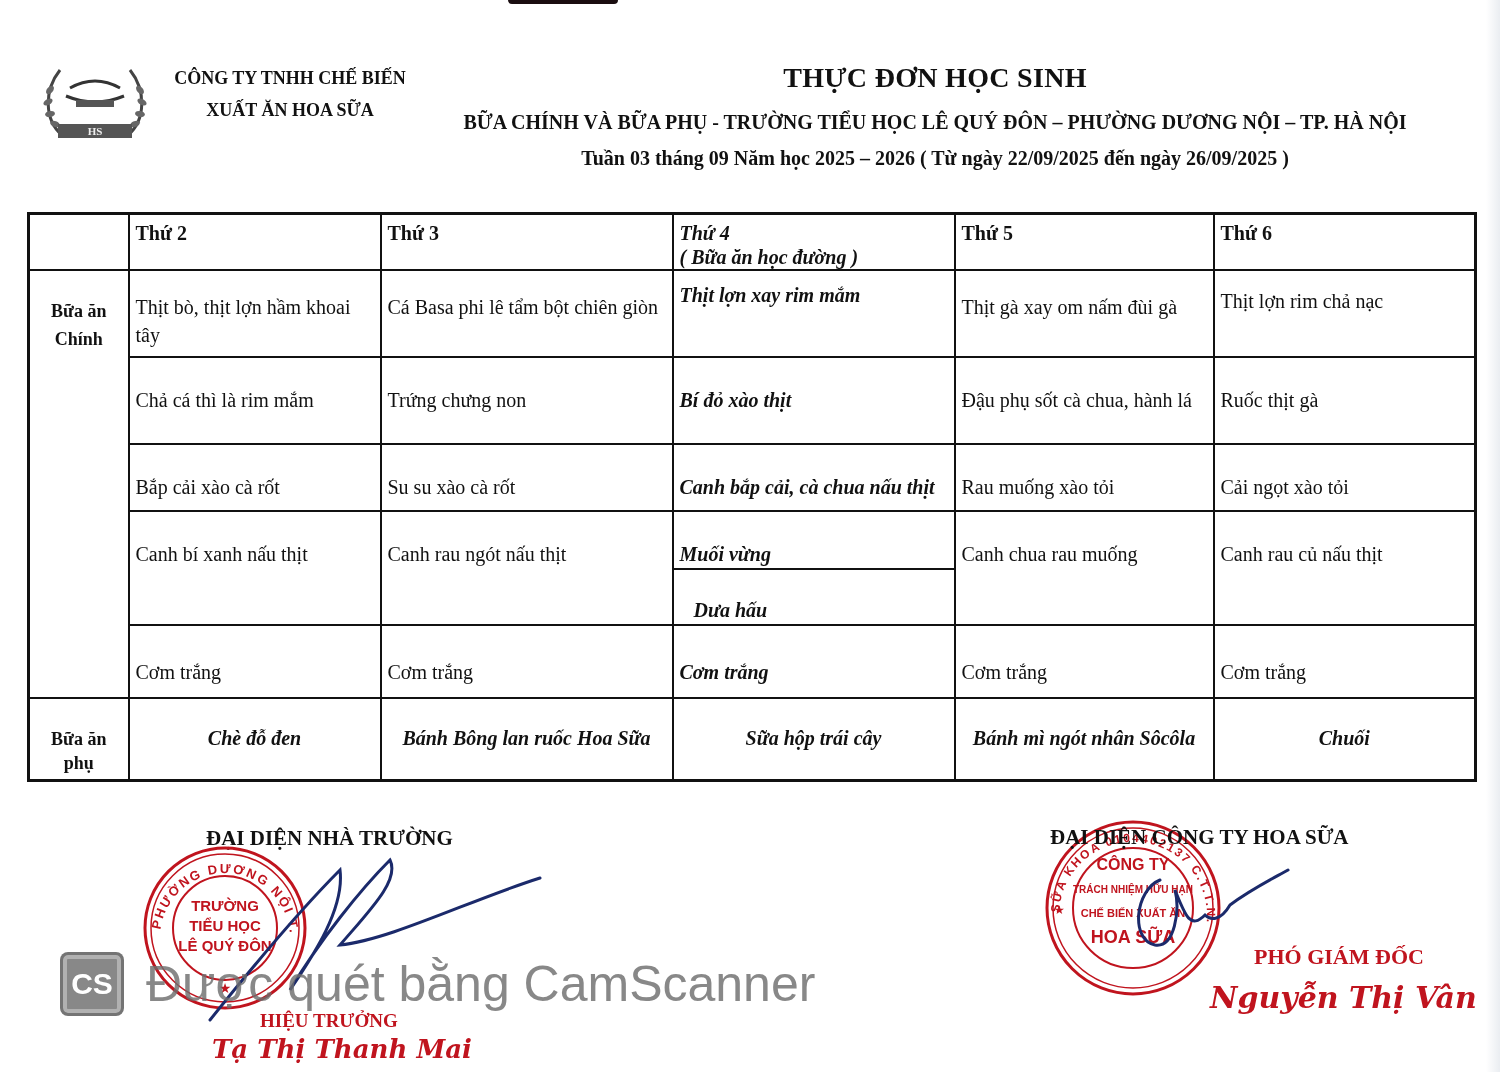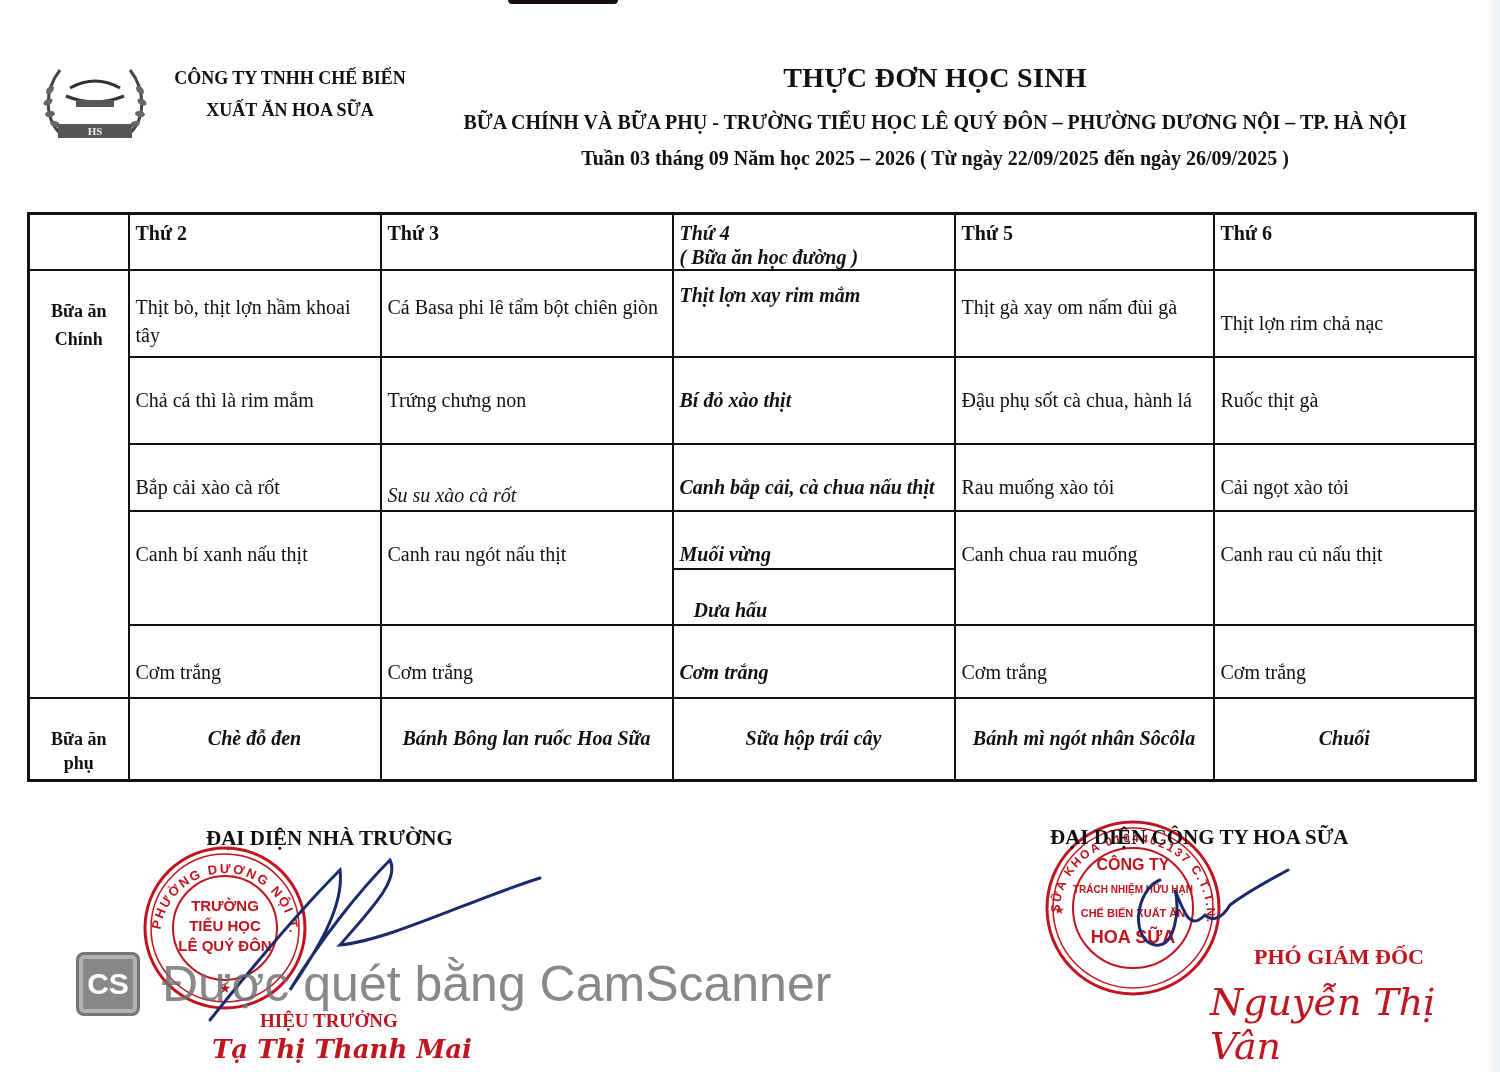--- a/index.html
+++ b/index.html
@@ -41,21 +41,21 @@
     }
     .menu-table td, .menu-table th {
       border: 2px solid #111; padding: 0 6px; font-size: 20px;
       vertical-align: top; font-weight: normal; text-align: left;
     }
     .menu-table th { font-weight: bold; text-align: left; padding-top: 6px; line-height: 24px; }
     .menu-table th.thu4 { font-style: italic; }
     .menu-table .rowlabel { font-weight: bold; text-align: center; font-size: 18px; line-height: 28px; padding-top: 26px; }
     .menu-table .rowlabel.phu { padding-top: 28px; line-height: 24px; }
     .menu-table td.dish { padding-top: 28px; line-height: 28px; }
-    .menu-table td.dish.lowered { padding-top: 36px; font-style: italic; }
+    .menu-table td.dish.lowered { padding-top: 28px; }
     .menu-table td.dish.rice { padding-top: 32px; }
     .menu-table td.italic { font-style: italic; font-weight: bold; }
     .menu-table td.snack { text-align: center; font-style: italic; font-weight: bold; padding-top: 28px; }
     .menu-table td.split { padding: 0; }
     .split-inner { display: flex; flex-direction: column; height: 100%; }
     .split-inner div { padding: 0 6px; font-style: italic; font-weight: bold; line-height: 28px; }
     .split-inner .a { height: 56px; border-bottom: 2px solid #111; padding-top: 28px; box-sizing: border-box; height: 58px; }
     .split-inner .b { padding-top: 26px; padding-left: 20px; }
 
     
@@ -73,26 +73,26 @@
       position: absolute; left: 260px; top: 1010px; color: #c0141e; font-weight: bold; font-size: 19px;
     }
     .sig-name-left {
       position: absolute; left: 212px; top: 1034px; color: #c0141e; font-weight: bold;
       font-style: italic; font-size: 26px; font-family: "DejaVu Serif", serif;
     }
     .sig-role-right {
       position: absolute; left: 1254px; top: 944px; color: #c0141e; font-weight: bold; font-size: 22px;
     }
     .sig-name-right {
-      position: absolute; left: 1210px; top: 980px; color: #c0141e; font-weight: normal;
-      font-style: italic; font-size: 38px; font-family: "DejaVu Serif", serif;
+      position: absolute; left: 1210px; top: 980px; color: #c0141e; font-weight: bold;
+      font-style: italic; font-size: 30px; font-family: "DejaVu Serif", serif;
     }
     
     .watermark {
-      position: absolute; left: 76px; top: 952px; display: flex; align-items: center; gap: 22px;
+      position: absolute; left: 60px; top: 952px; display: flex; align-items: center; gap: 22px;
       color: rgba(110,110,110,0.82); font-family: "Liberation Sans", sans-serif;
     }
     .cs-badge {
       width: 64px; height: 64px; border-radius: 8px; background: rgba(115,115,115,0.85);
       color: #fff; font-weight: bold; font-size: 30px; display: flex; align-items: center; justify-content: center;
       font-family: "Liberation Sans", sans-serif; box-sizing: border-box; border: 3px solid rgba(115,115,115,0.9);
       box-shadow: inset 0 0 0 4px rgba(255,255,255,0.35);
     }
     .wm-text { font-size: 50px; letter-spacing: 0px; }
   </style>
@@ -159,21 +159,21 @@
 
   <tr style="height:87px">
     <td class="rowlabel" rowspan="5">
       <div>Bữa ăn</div>
       <div>Chính</div>
     </td>
     <td class="dish" style="padding-top:22px">Thịt bò, thịt lợn hầm khoai tây</td>
     <td class="dish" style="padding-top:22px">Cá Basa phi lê tẩm bột chiên giòn</td>
     <td class="dish italic" style="padding-top:10px">Thịt lợn xay rim mắm</td>
     <td class="dish" style="padding-top:22px">Thịt gà xay om nấm đùi gà</td>
-    <td class="dish" style="padding-top:38px">Thịt lợn rim chả nạc</td>
+    <td class="dish" style="padding-top:16px">Thịt lợn rim chả nạc</td>
   </tr>
 
   <tr style="height:87px">
     <td class="dish">Chả cá thì là rim mắm</td>
     <td class="dish">Trứng chưng non</td>
     <td class="dish italic">Bí đỏ xào thịt</td>
     <td class="dish">Đậu phụ sốt cà chua, hành lá</td>
     <td class="dish">Ruốc thịt gà</td>
   </tr>
 

